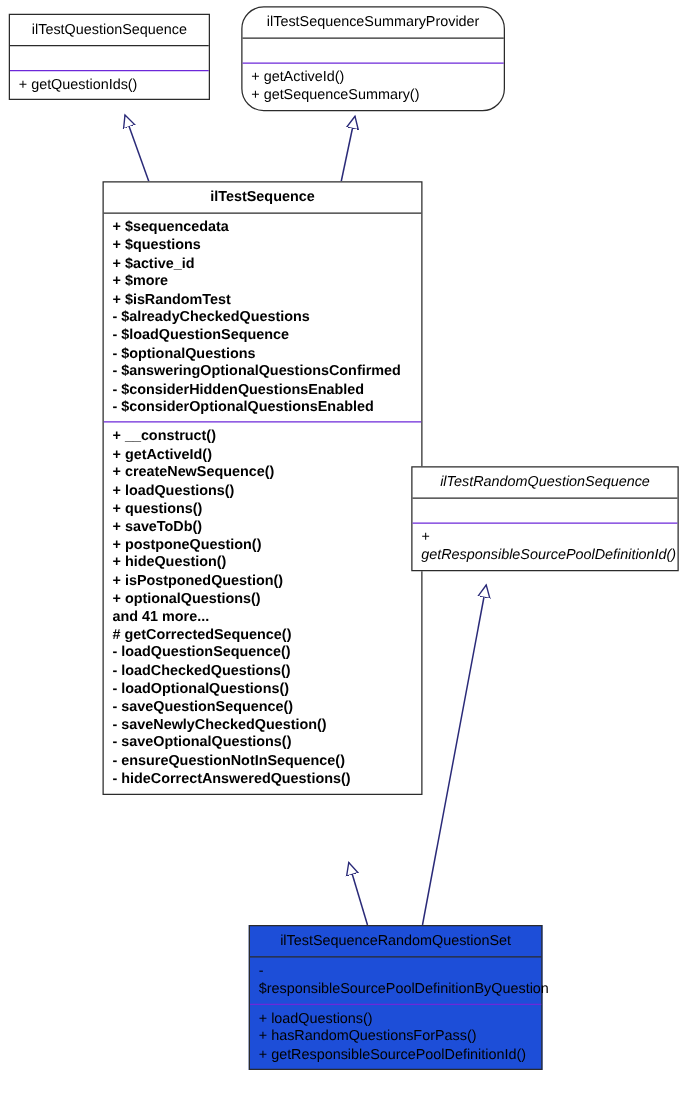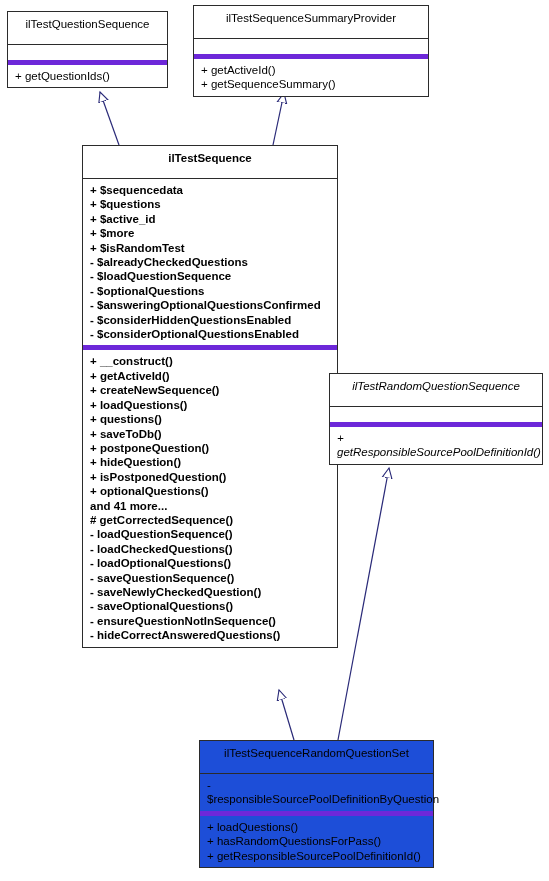--- a/index.html
+++ b/index.html
@@ -35,51 +35,51 @@
     line-height: 14.4px;
     color: #000000;
     z-index: 5;
   }
   .uml-class.highlight {
     background: #1d4ed8;
   }
   .uml-title {
     box-sizing: border-box;
     text-align: center;
-    padding: 5px 6px 13px 6px;
+    padding: 5px 6px 5px 6px;
     border-bottom: 1px solid #2b2b2b;
     white-space: nowrap;
     font-size: 11.5px;
     line-height: 14px;
   }
   .uml-section {
     box-sizing: border-box;
     padding: 4px 6px 4px 7px;
-    border-bottom: 5px solid #6d28d9;
+    border-bottom: 1px solid #6d28d9;
   }
   .uml-section.last {
     border-bottom: none;
   }
   .uml-section.empty {
     padding: 0;
     height: 20px;
   }
   .uml-row {
     white-space: normal;
     word-break: normal;
     font-size: 11.5px;
     line-height: 14.4px;
   }
 
   
   #cls-iltestquestionsequence {
     left: 7px;  top: 11px;  width: 161px;
   }
   #cls-iltestsequencesummaryprovider {
-    left: 193px; top: 5px;  width: 236px;
+    left: 193px; top: 5px;  width: 211px; border-radius: 18px;
   }
   #cls-iltestsequence {
     left: 82px;  top: 145px; width: 256px; font-weight: bold;
   }
   #cls-iltestrandomquestionsequence {
     left: 329px; top: 373px; width: 214px; font-style: italic;
   }
   #cls-iltestsequencerandomquestionset {
     left: 199px; top: 740px; width: 235px;
   }

